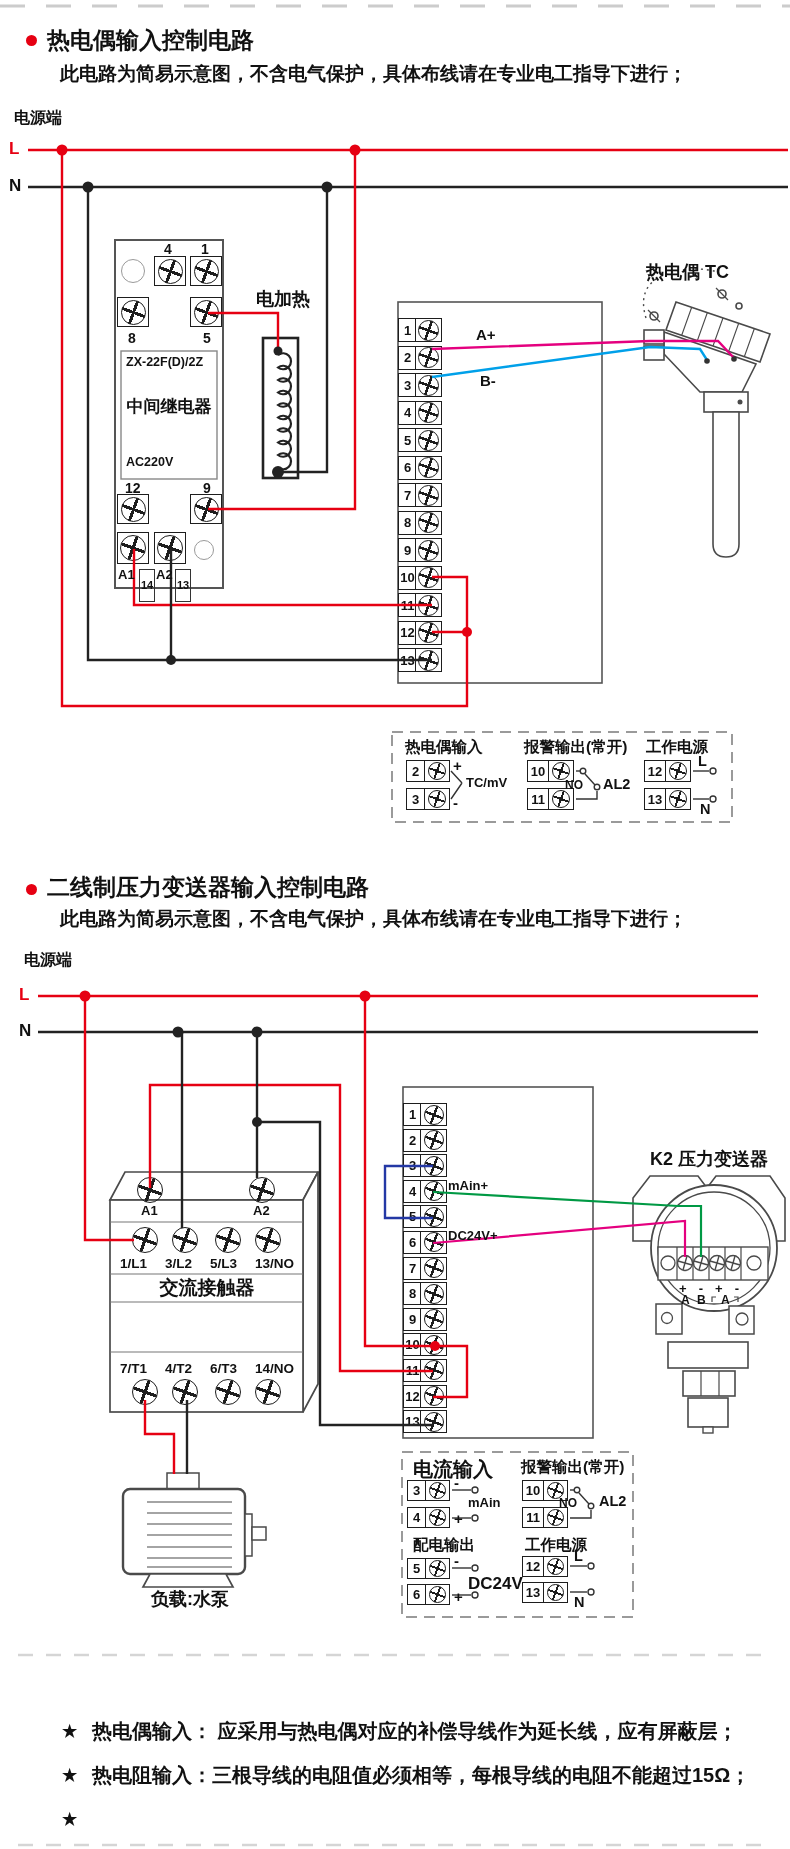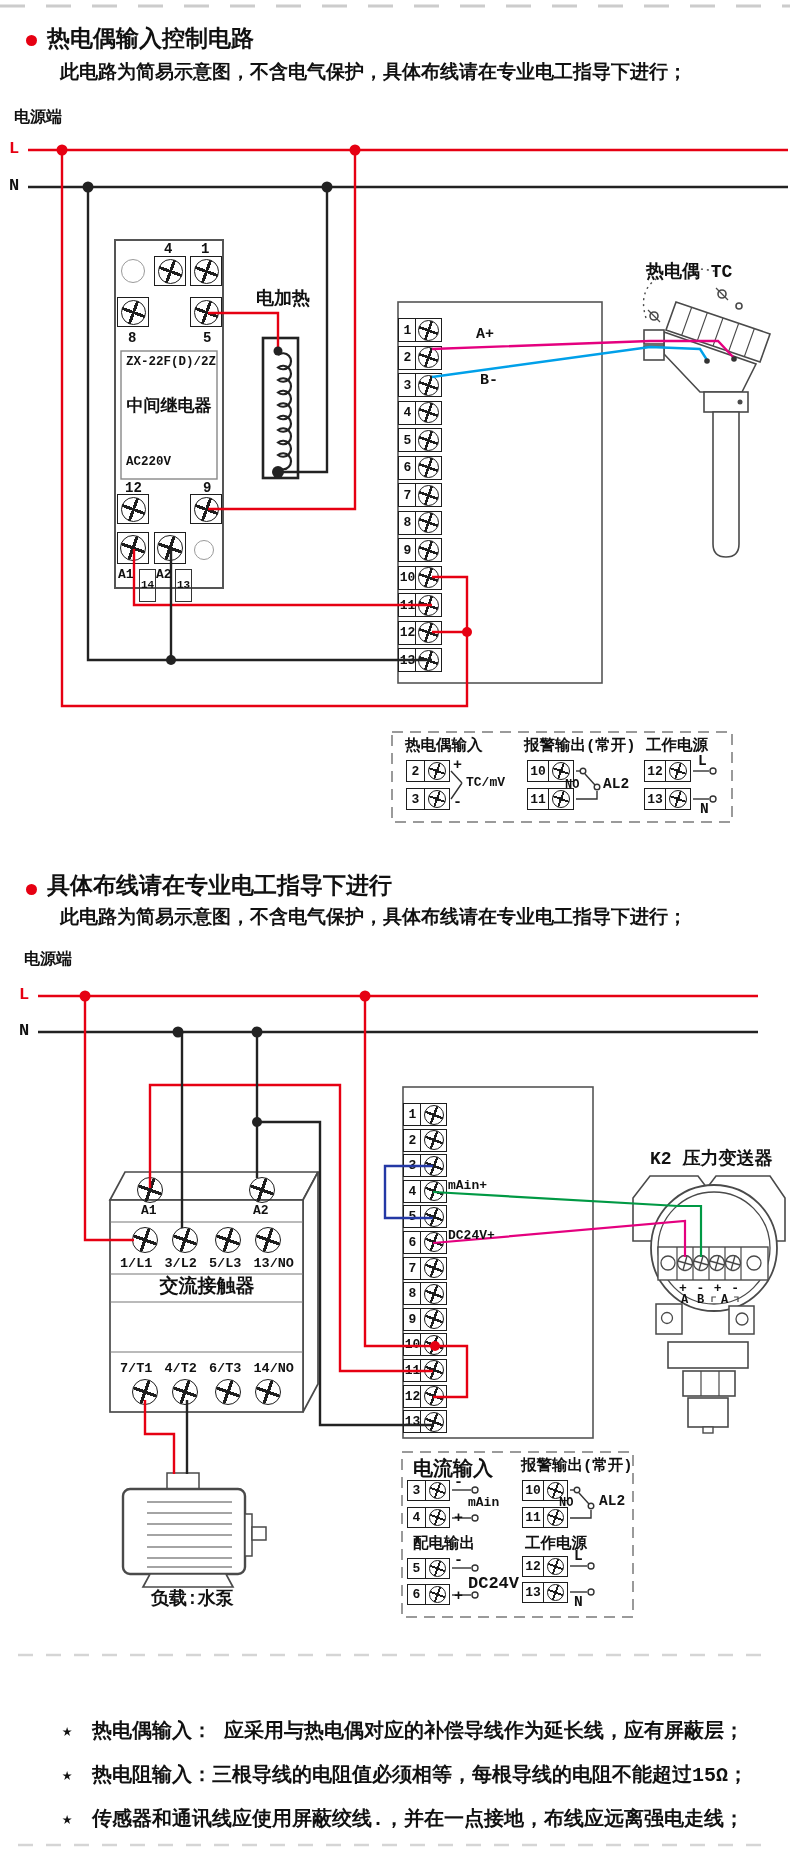--- a/index.html
+++ b/index.html
@@ -1,17 +1,17 @@
 <!DOCTYPE html>
 <html><head>
 <meta charset="utf-8">
 <style>
 html,body{margin:0;padding:0;background:#fff}
 #page{position:relative;width:790px;height:1849px;background:#fff;overflow:hidden;
-  font-family:Liberation Mono, monospace;color:#111}
+  font-family:Liberation Sans, sans-serif;color:#111}
 svg.layer{position:absolute;left:0;top:0;pointer-events:none}
 #base{z-index:0}
 #wires{z-index:5}
 .t{position:absolute;font-weight:bold;color:#111;white-space:nowrap;z-index:6;line-height:1.15}
 .red{color:#e60012}
 .bullet{position:absolute;width:11px;height:11px;border-radius:50%;background:#e60012;z-index:6}
 .tbox{position:absolute;border:1.7px solid #1d1d1d;background:#fff;display:flex;align-items:center;
   justify-content:center;box-sizing:border-box;z-index:2;font-weight:bold}
 .circ{position:absolute;border:1.6px solid #9a9a9a;border-radius:50%;background:#fff;box-sizing:border-box;z-index:2}
 .sc{display:block;border-radius:50%;border:1.8px solid #1d1d1d;box-sizing:border-box;background:
@@ -301,21 +301,21 @@
       <i class="sc" style="width:18px;height:18px"></i>
     </div>
 <div class="t" style="left:698px;top:753px;font-size:14.5px">L</div>
 <div class="tbox" style="left:644px;top:788px;width:22px;height:22px;font-size:13px">13</div>
 <div class="tbox" style="left:665px;top:788px;width:26px;height:22px">
       <i class="sc" style="width:18px;height:18px"></i>
     </div>
 <div class="t" style="left:700px;top:801px;font-size:14.5px">N</div>
 
 <span class="bullet" style="left:26px;top:884px"></span>
-<div class="t" style="left:47px;top:874px;font-size:23px">具体布线请在专业电工指导下进行</div>
+<div class="t" style="left:47px;top:874px;font-size:23px">二线制压力变送器输入控制电路</div>
 <div class="t" style="left:60px;top:908px;font-size:19px">此电路为简易示意图，不含电气保护，具体布线请在专业电工指导下进行；</div>
 <div class="t" style="left:24px;top:951px;font-size:16px">电源端</div>
 <div class="t red" style="left:19px;top:985px;font-size:17px">L</div>
 <div class="t" style="left:19px;top:1021px;font-size:17px">N</div>
 
 <i class="sc scA" style="left:137px;top:1177px;width:26px;height:26px"></i>
 <i class="sc scA" style="left:249px;top:1177px;width:26px;height:26px"></i>
 <div class="t" style="left:141px;top:1204px;font-size:13px">A1</div>
 <div class="t" style="left:253px;top:1204px;font-size:13px">A2</div>
 <i class="sc scA" style="left:132px;top:1227px;width:26px;height:26px"></i>
@@ -489,21 +489,20 @@
 <div class="tbox" style="left:543px;top:1582px;width:25px;height:21px">
       <i class="sc" style="width:17px;height:17px"></i>
     </div>
 <div class="t" style="left:574px;top:1594px;font-size:14.5px">N</div>
 
 <div class="t" style="left:62px;top:1722px;font-size:17px">★</div>
 <div class="t" style="left:92px;top:1720px;font-size:20px">热电偶输入： 应采用与热电偶对应的补偿导线作为延长线，应有屏蔽层；</div>
 <div class="t" style="left:62px;top:1766px;font-size:17px">★</div>
 <div class="t" style="left:92px;top:1764px;font-size:20px">热电阻输入：三根导线的电阻值必须相等，每根导线的电阻不能超过15Ω；</div>
 <div class="t" style="left:62px;top:1810px;font-size:17px">★</div>
-<div class="t" style="left:92px;top:1808px;font-size:20px">传感器和通讯线应使用屏蔽绞线.，并在一点接地，布线应远离强电走线；</div>
 
 <svg id="wires" class="layer" width="790" height="1849" viewBox="0 0 790 1849">
   <g fill="none">
     <path d="M28,150 H788" stroke="#e60012" stroke-width="2.6"></path>
     <path d="M28,187 H788" stroke="#222" stroke-width="2.6"></path>
     <path d="M62,150 V706 H467 V577 H432" stroke="#e60012" stroke-width="2.4"></path>
     <path d="M467,632 H432" stroke="#e60012" stroke-width="2.4"></path>
     <path d="M355,150 V509 H208" stroke="#e60012" stroke-width="2.4"></path>
     <path d="M134,549 V605 H432" stroke="#e60012" stroke-width="2.4"></path>
     <path d="M208,313 H278 V350" stroke="#e60012" stroke-width="2.4"></path>

